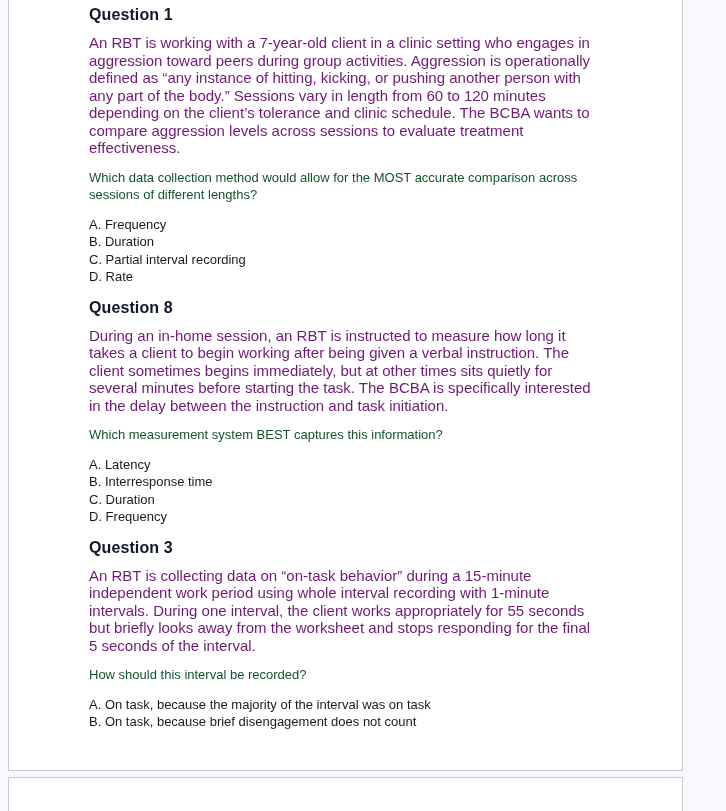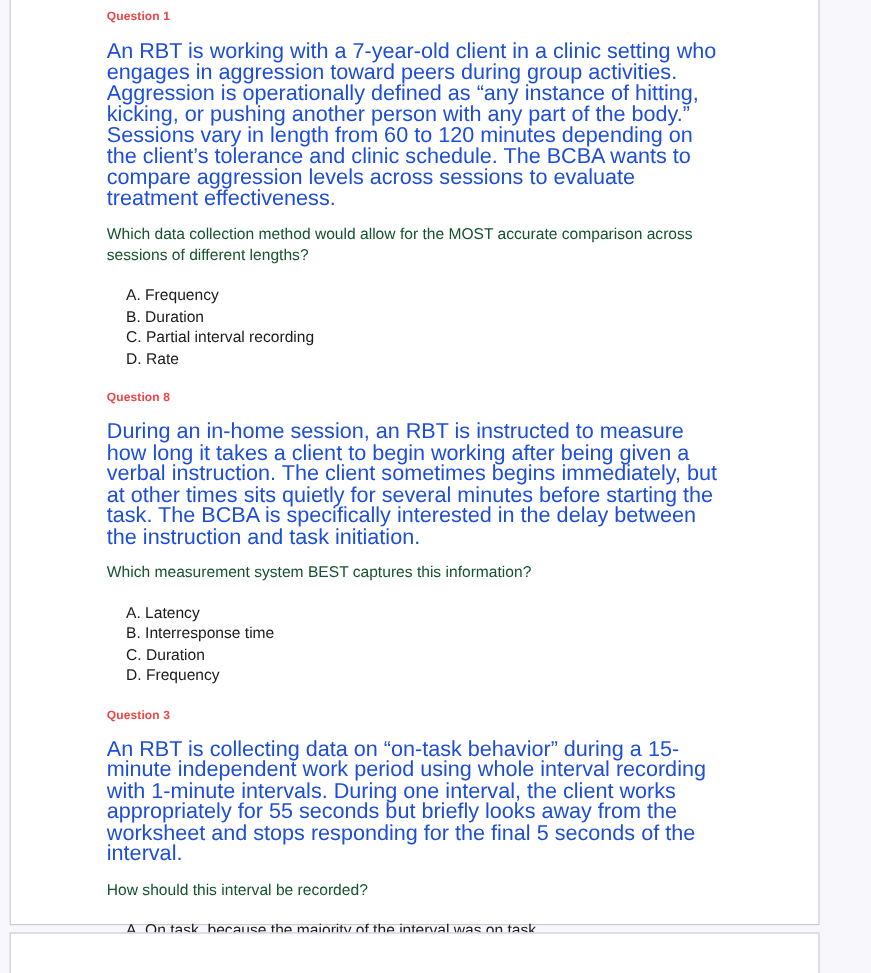--- a/index.html
+++ b/index.html
@@ -41,50 +41,50 @@
     height: 60px;
   }
 
   .card-inner {
     padding: 14px 75px 0 80px;
     box-sizing: border-box;
   }
 
   
   .q-heading {
-    font-size: 10px;
+    font-size: 16px;
     font-weight: bold;
-    color: #ef4444;
+    color: #0f172a;
     line-height: 17px;
     margin: 0 0 11px 0;
     letter-spacing: 0.1px;
   }
 
   .q-block + .q-block {
     margin-top: 13px;
   }
 
   .q-para {
-    font-size: 18px;
-    color: #1d4ed8;
+    font-size: 15px;
+    color: #701a75;
     line-height: 17.5px;
     margin: 0 0 12px 0;
     max-width: 513px;
   }
 
   .q-prompt {
     font-size: 13px;
     color: #14532d;
     line-height: 17.5px;
     margin: 0 0 12px 0;
     max-width: 513px;
   }
 
   .q-options {
-    margin: 16px;
+    margin: 0;
     padding: 0;
     list-style: none;
   }
 
   .q-option {
     font-size: 13px;
     color: #1a1a1a;
     line-height: 17.5px;
     margin: 0;
   }

